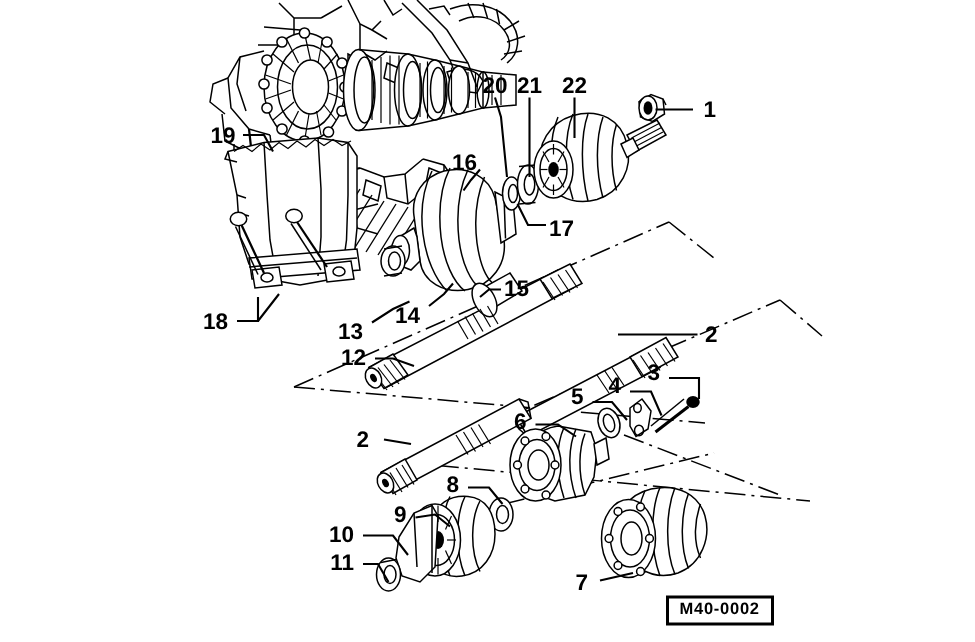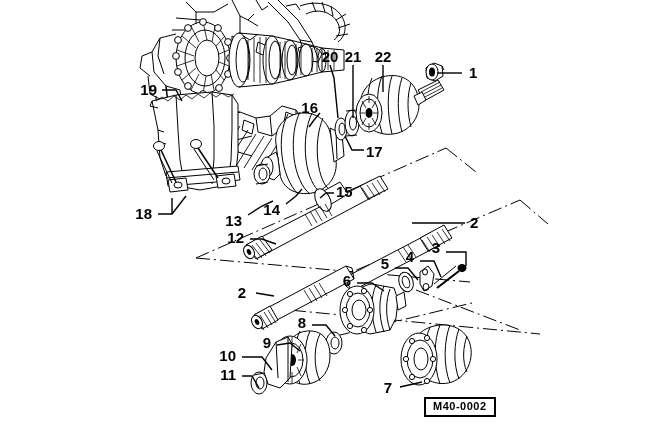--- a/index.html
+++ b/index.html
@@ -498,15 +498,15 @@
     <text class="callout-num" x="366" y="157" text-anchor="start">17</text>
     <text class="callout-num" x="152" y="219" text-anchor="end">18</text>
     <text class="callout-num" x="157" y="95" text-anchor="end">19</text>
     <text class="callout-num" x="330" y="62" text-anchor="middle">20</text>
     <text class="callout-num" x="353" y="62" text-anchor="middle">21</text>
     <text class="callout-num" x="383" y="62" text-anchor="middle">22</text>
   </g>
 
 </svg>
 
-<div class="codebox" style="left:424px; top:397px;">M40-0002</div>
+<div class="codebox" style="left:444px; top:397px;">M40-0002</div>
 
 </div>
 
 </body></html>

